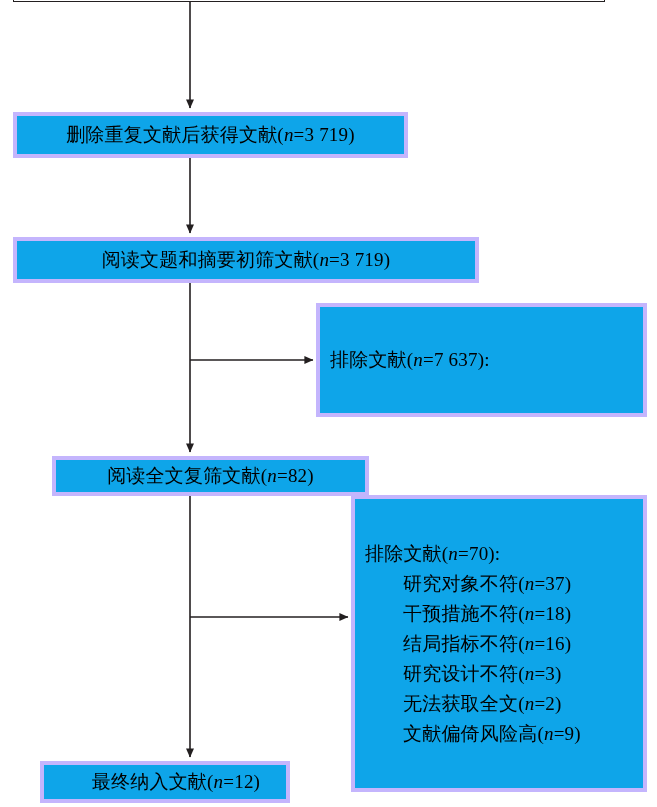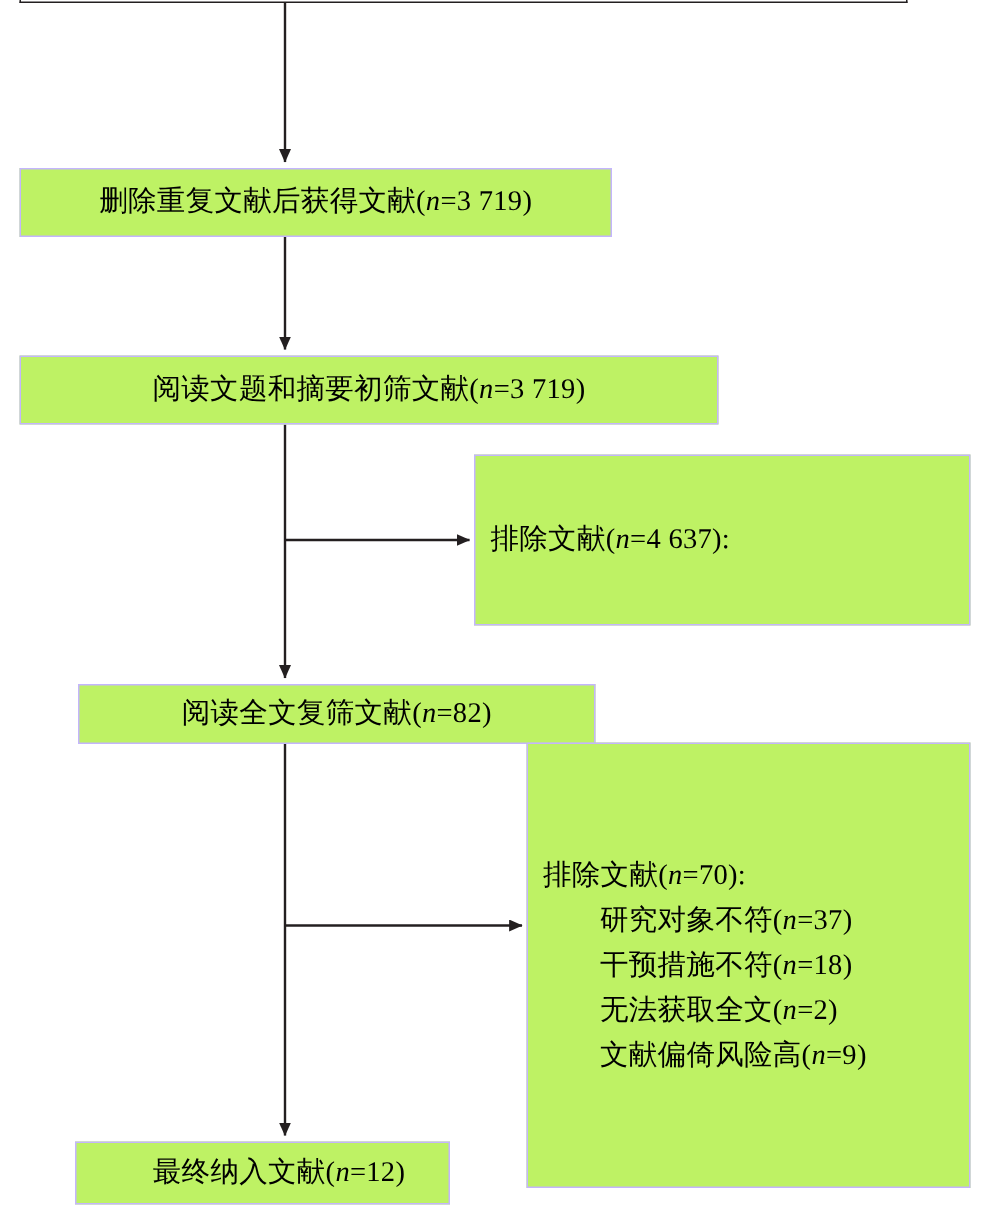--- a/index.html
+++ b/index.html
@@ -22,22 +22,22 @@
     position: absolute;
     left: 0;
     top: 0;
     width: 657px;
     height: 807px;
     pointer-events: none;
   }
   .node {
     position: absolute;
     box-sizing: border-box;
-    border: 1px solid #c4b5fd;
-    background: #bef264;
+    border: 4px solid #c4b5fd;
+    background: #0ea5e9;
     display: flex;
     flex-direction: column;
     justify-content: center;
   }
   .node .line {
     white-space: nowrap;
     font-size: 19px;
     line-height: 30px;
     letter-spacing: 0.2px;
   }
@@ -103,47 +103,53 @@
   </div>
 
   <div class="node pad center" style="left:13px; top:237px; width:466px; height:46px;">
     <div class="line">
       <span>阅读文题和摘要初筛文献(</span><span class="it">n</span><span>=3 719)</span>
     </div>
   </div>
 
   <div class="node pad exclusion" style="left:316px; top:303px; width:331px; height:114px;">
     <div class="line">
-      <span>排除文献(</span><span class="it">n</span><span>=4 637):</span>
+      <span>排除文献(</span><span class="it">n</span><span>=7 637):</span>
     </div>
   </div>
 
-  <div class="node pad center" style="left:52px; top:456px; width:345px; height:40px;justify-content:center;">
+  <div class="node pad center" style="left:52px; top:456px; width:317px; height:40px;justify-content:center;">
     <div class="line">
       <span>阅读全文复筛文献(</span><span class="it">n</span><span>=82)</span>
     </div>
   </div>
 
   <div class="node pad exclusion" style="left:351px; top:495px; width:296px; height:297px;">
     <div class="line">
       <span>排除文献(</span><span class="it">n</span><span>=70):</span>
     </div>
     <div class="line indent">
       <span>研究对象不符(</span><span class="it">n</span><span>=37)</span>
     </div>
     <div class="line indent">
       <span>干预措施不符(</span><span class="it">n</span><span>=18)</span>
     </div>
     <div class="line indent">
+      <span>结局指标不符(</span><span class="it">n</span><span>=16)</span>
+    </div>
+    <div class="line indent">
+      <span>研究设计不符(</span><span class="it">n</span><span>=3)</span>
+    </div>
+    <div class="line indent">
       <span>无法获取全文(</span><span class="it">n</span><span>=2)</span>
     </div>
     <div class="line indent">
       <span>文献偏倚风险高(</span><span class="it">n</span><span>=9)</span>
     </div>
   </div>
 
-  <div class="node pad center" style="left:50px; top:761px; width:250px; height:42px;padding-left:32px;">
+  <div class="node pad center" style="left:40px; top:761px; width:250px; height:42px;padding-left:32px;">
     <div class="line">
       <span>最终纳入文献(</span><span class="it">n</span><span>=12)</span>
     </div>
   </div>
 
 </div>
 
 </body></html>

